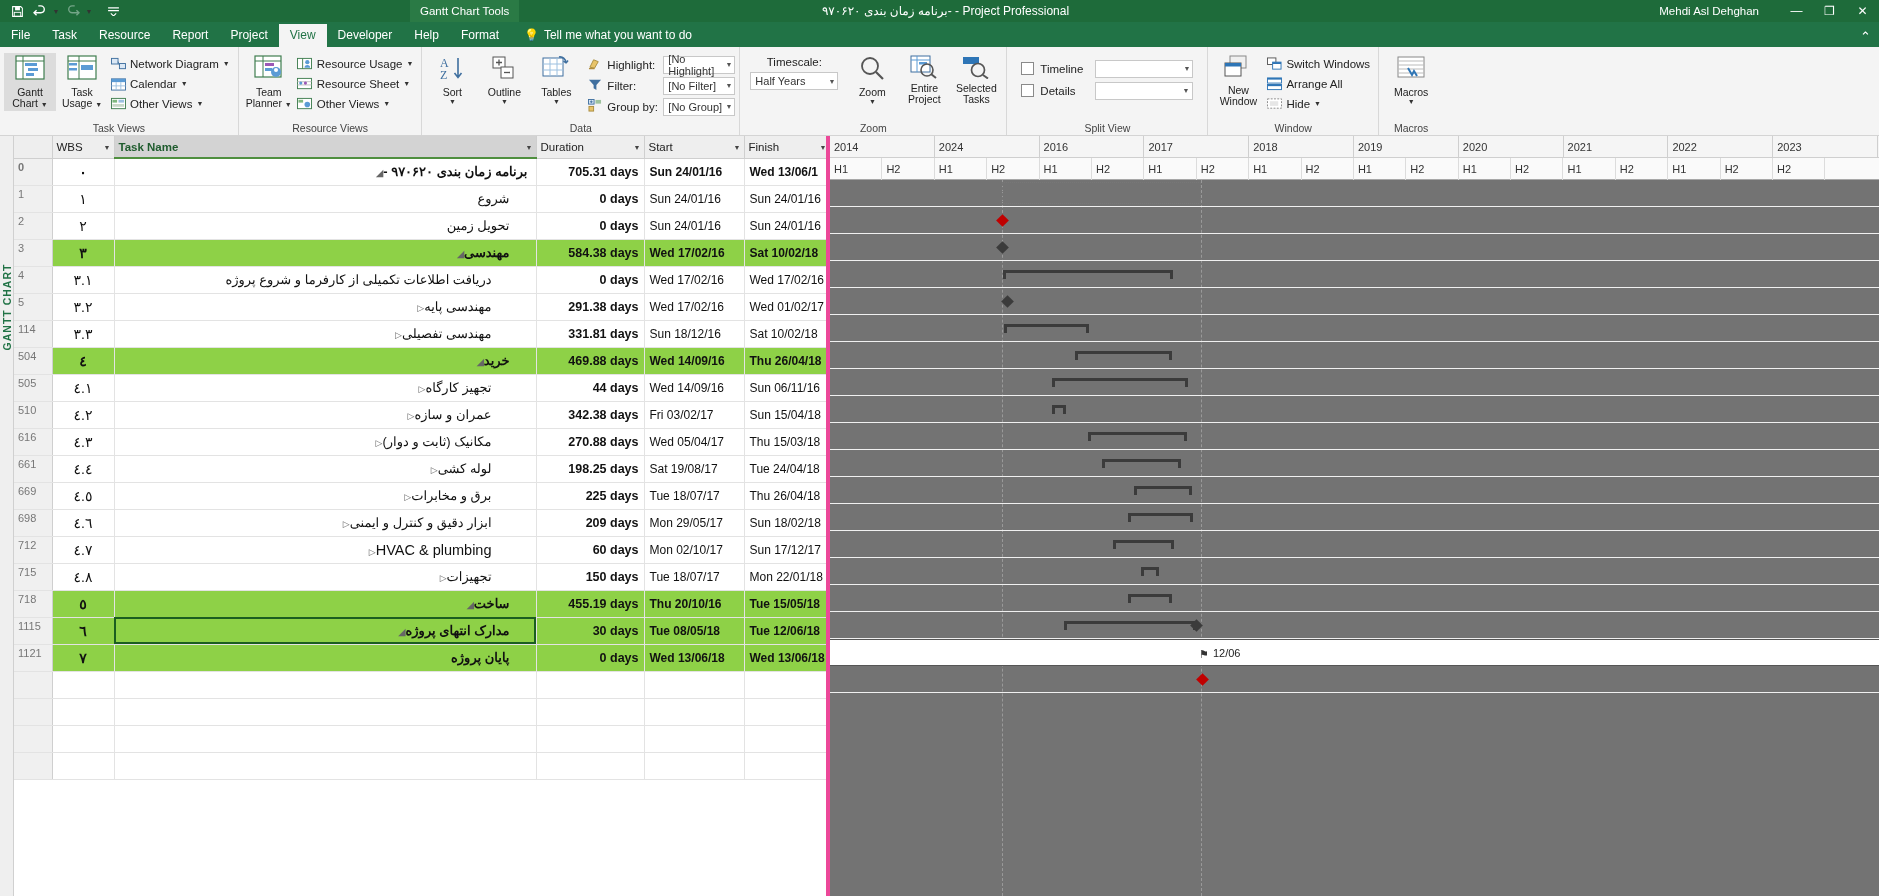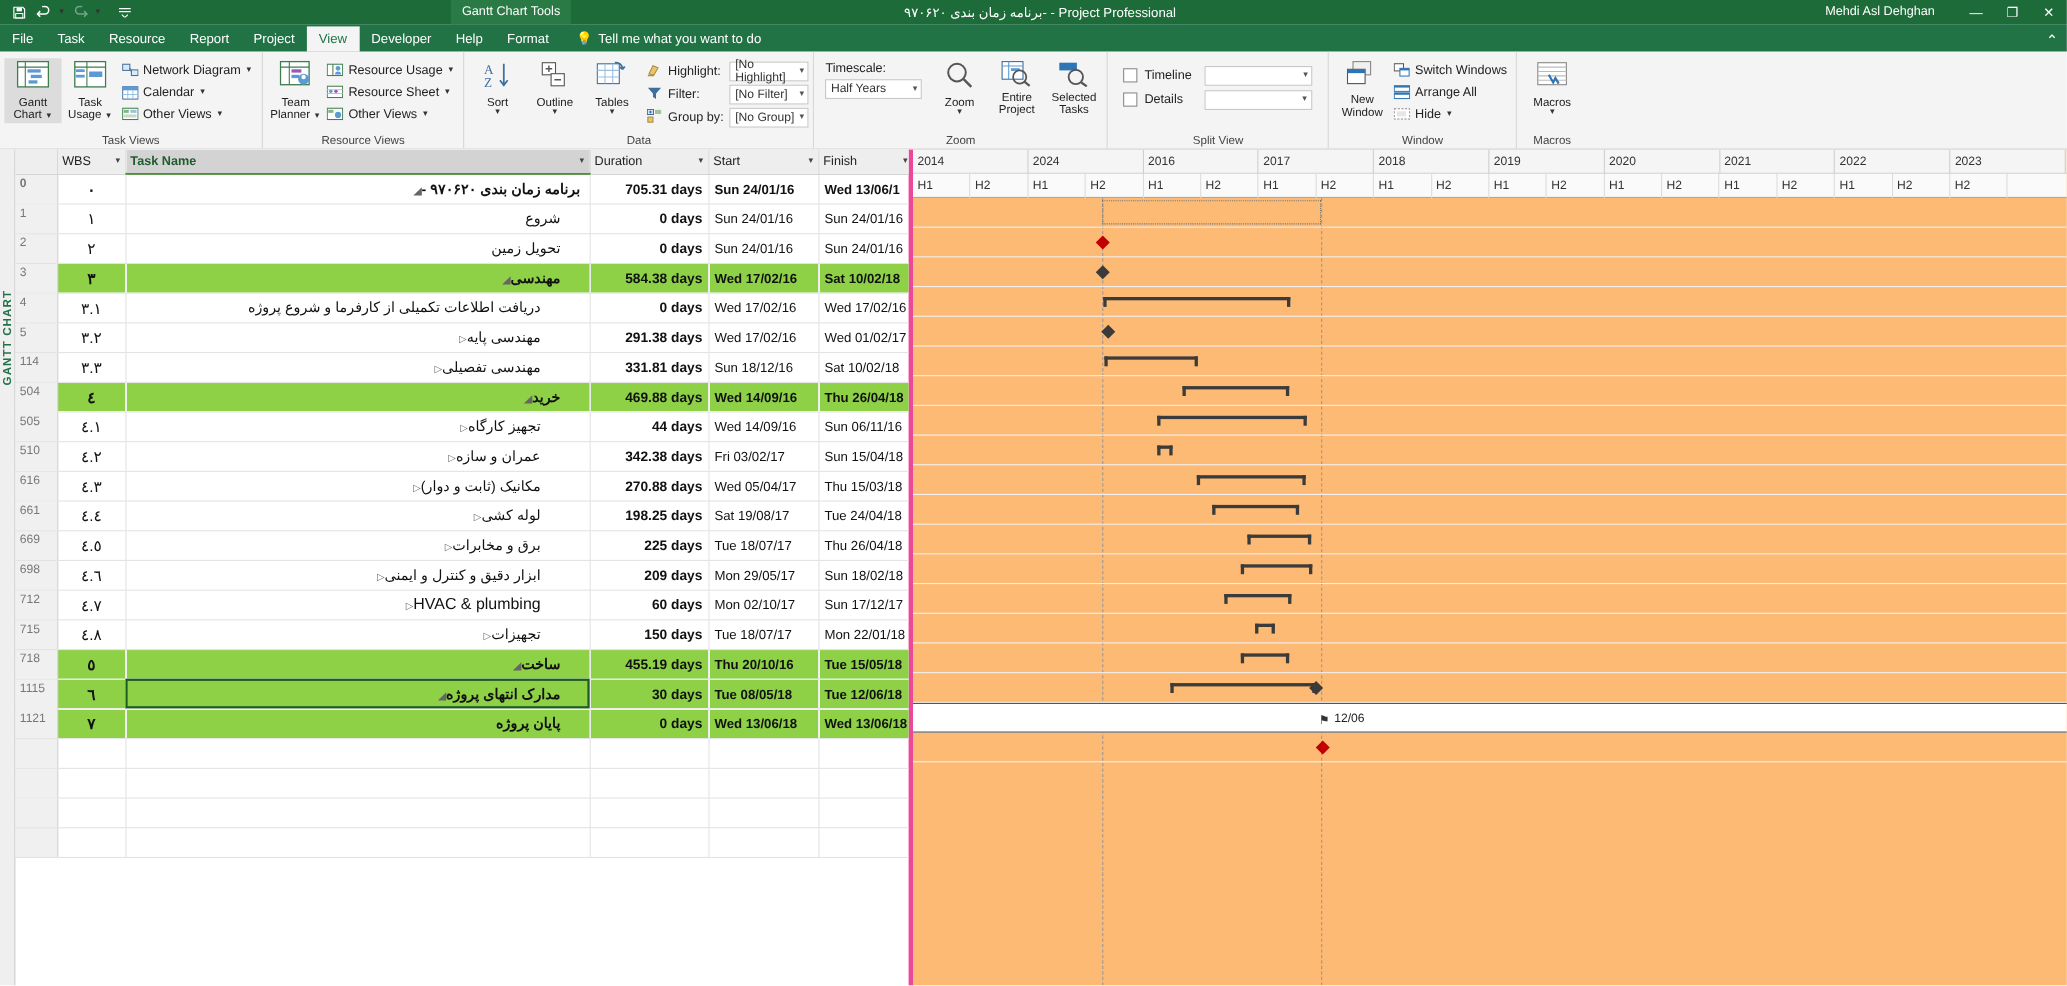--- a/index.html
+++ b/index.html
@@ -121,21 +121,21 @@
   td.datecell { text-align:left; font-size:12px; }
   tr.summary td { background:#8ed147; font-weight:bold; }
   tr.summary td.idcell { background:#f0f0f0; font-weight:normal; }
   tr.toprow td { font-weight:bold; }
   tr.selrow td.namecell { outline:2px solid #1b5e20; outline-offset:-2px; }
   tr.selrow { }
   .expander { font-size:9px; color:#666; margin-left:4px; }
   .latin { direction:ltr; font-size:14.5px; display:inline-block; }
 
   
-  .ganttpane { flex:1; position:relative; overflow:hidden; background:#fdba74; }
+  .ganttpane { flex:1; position:relative; overflow:hidden; background:#737373; }
   .ts { height:22px; display:flex; border-bottom:1px solid #cfcfcf;
     background:#f5f5f5; }
   .ts-year { border-right:1px solid #cfcfcf; font-size:11px; color:#333;
     display:flex; align-items:center; padding-left:4px; height:22px; }
   .ts2 { height:22px; display:flex; border-bottom:1px solid #a8a8a8;
     background:#fafafa; }
   .ts-half { border-right:1px solid #dcdcdc; font-size:11px; color:#333;
     display:flex; align-items:center; justify-content:flex-start;
     padding-left:4px; height:22px; }
   .gbody { position:absolute; top:44px; left:0; right:0; bottom:0; }
@@ -437,21 +437,21 @@
           </div>
         </div>
       </div>
     </div>
     <div class="rgroup-title">Data</div>
   </div>
 
   <div class="rgroup">
     <div class="rgroup-body">
       <div style="padding:3px 8px 0 6px;">
-        <div style="font-size:11.5px; color:#222; margin-bottom:4px;">Timescale:</div>
+        <div style="font-size:11.5px; color:#222; margin-bottom:4px;text-align:center;">Timescale:</div>
         <div class="combo wide">
           <span>Half Years</span>
           <span class="ca">▼</span>
         </div>
       </div>
       <div class="bigbtn">
         <span class="ic">
           <svg width="28" height="28" viewBox="0 0 28 28">
               <circle cx="12" cy="11" r="8" fill="none" stroke="#555" stroke-width="1.8"></circle>
               <line x1="18" y1="17" x2="25" y2="24" stroke="#555" stroke-width="2.2"></line>

